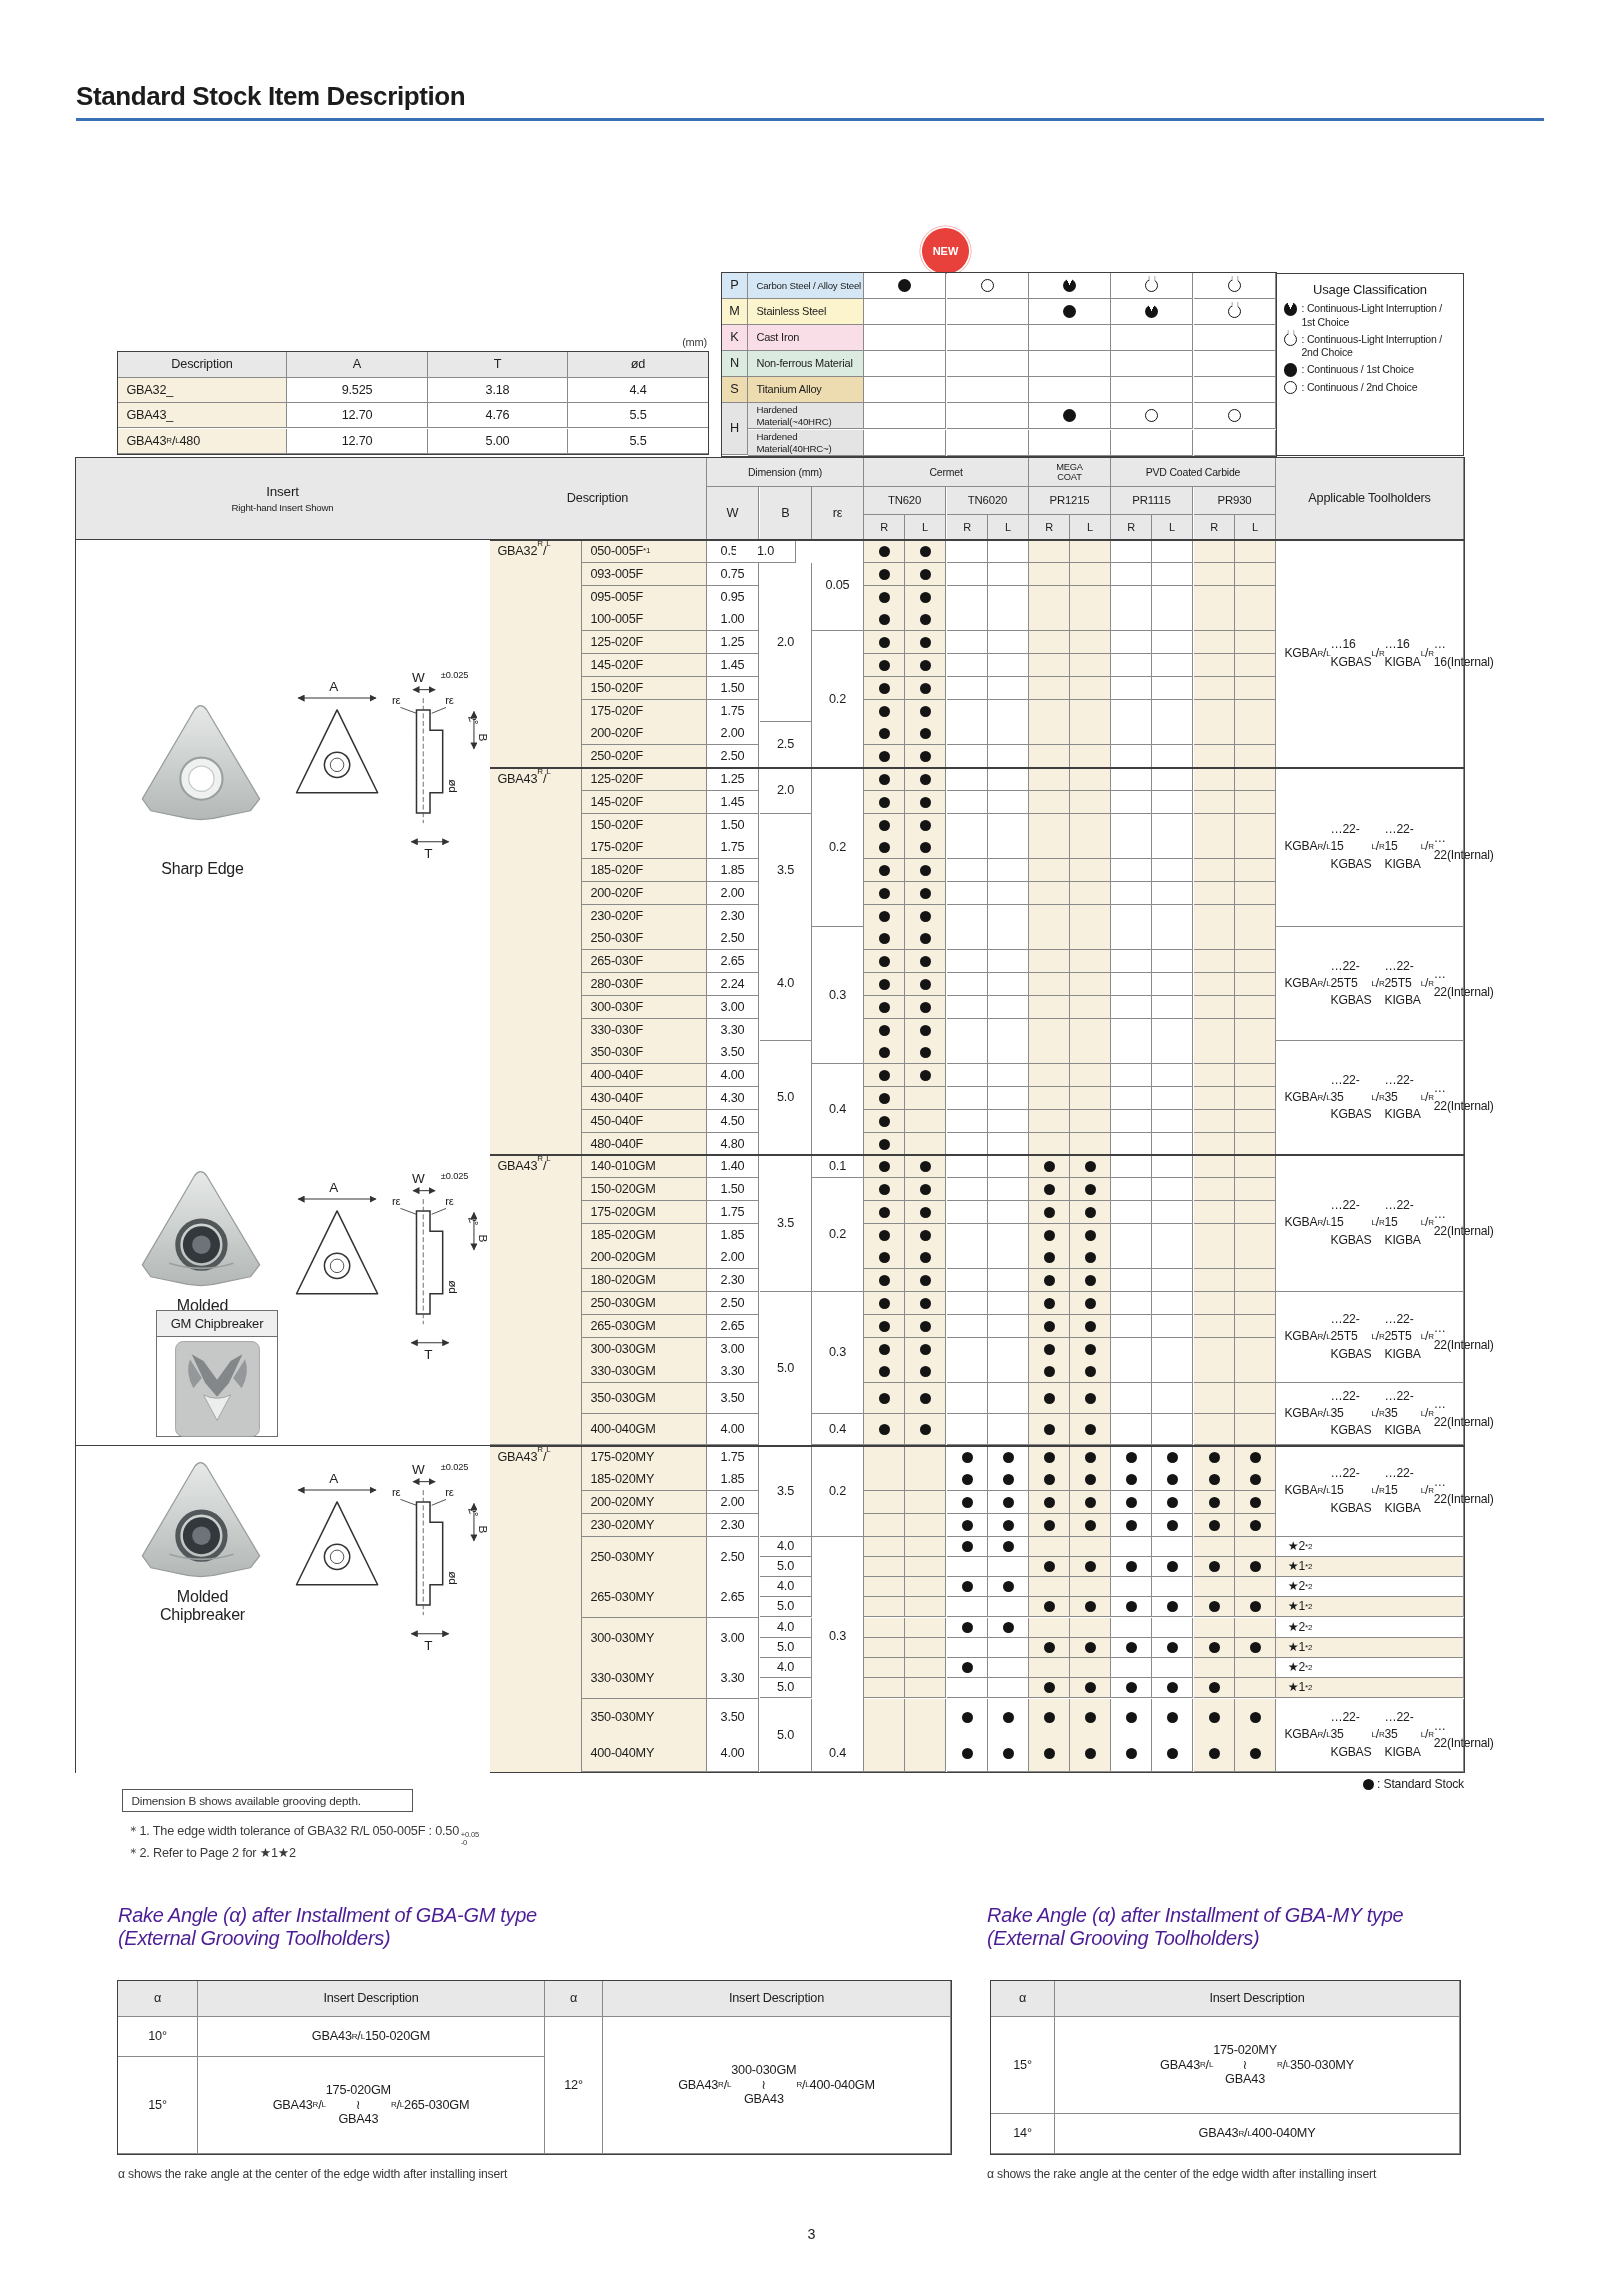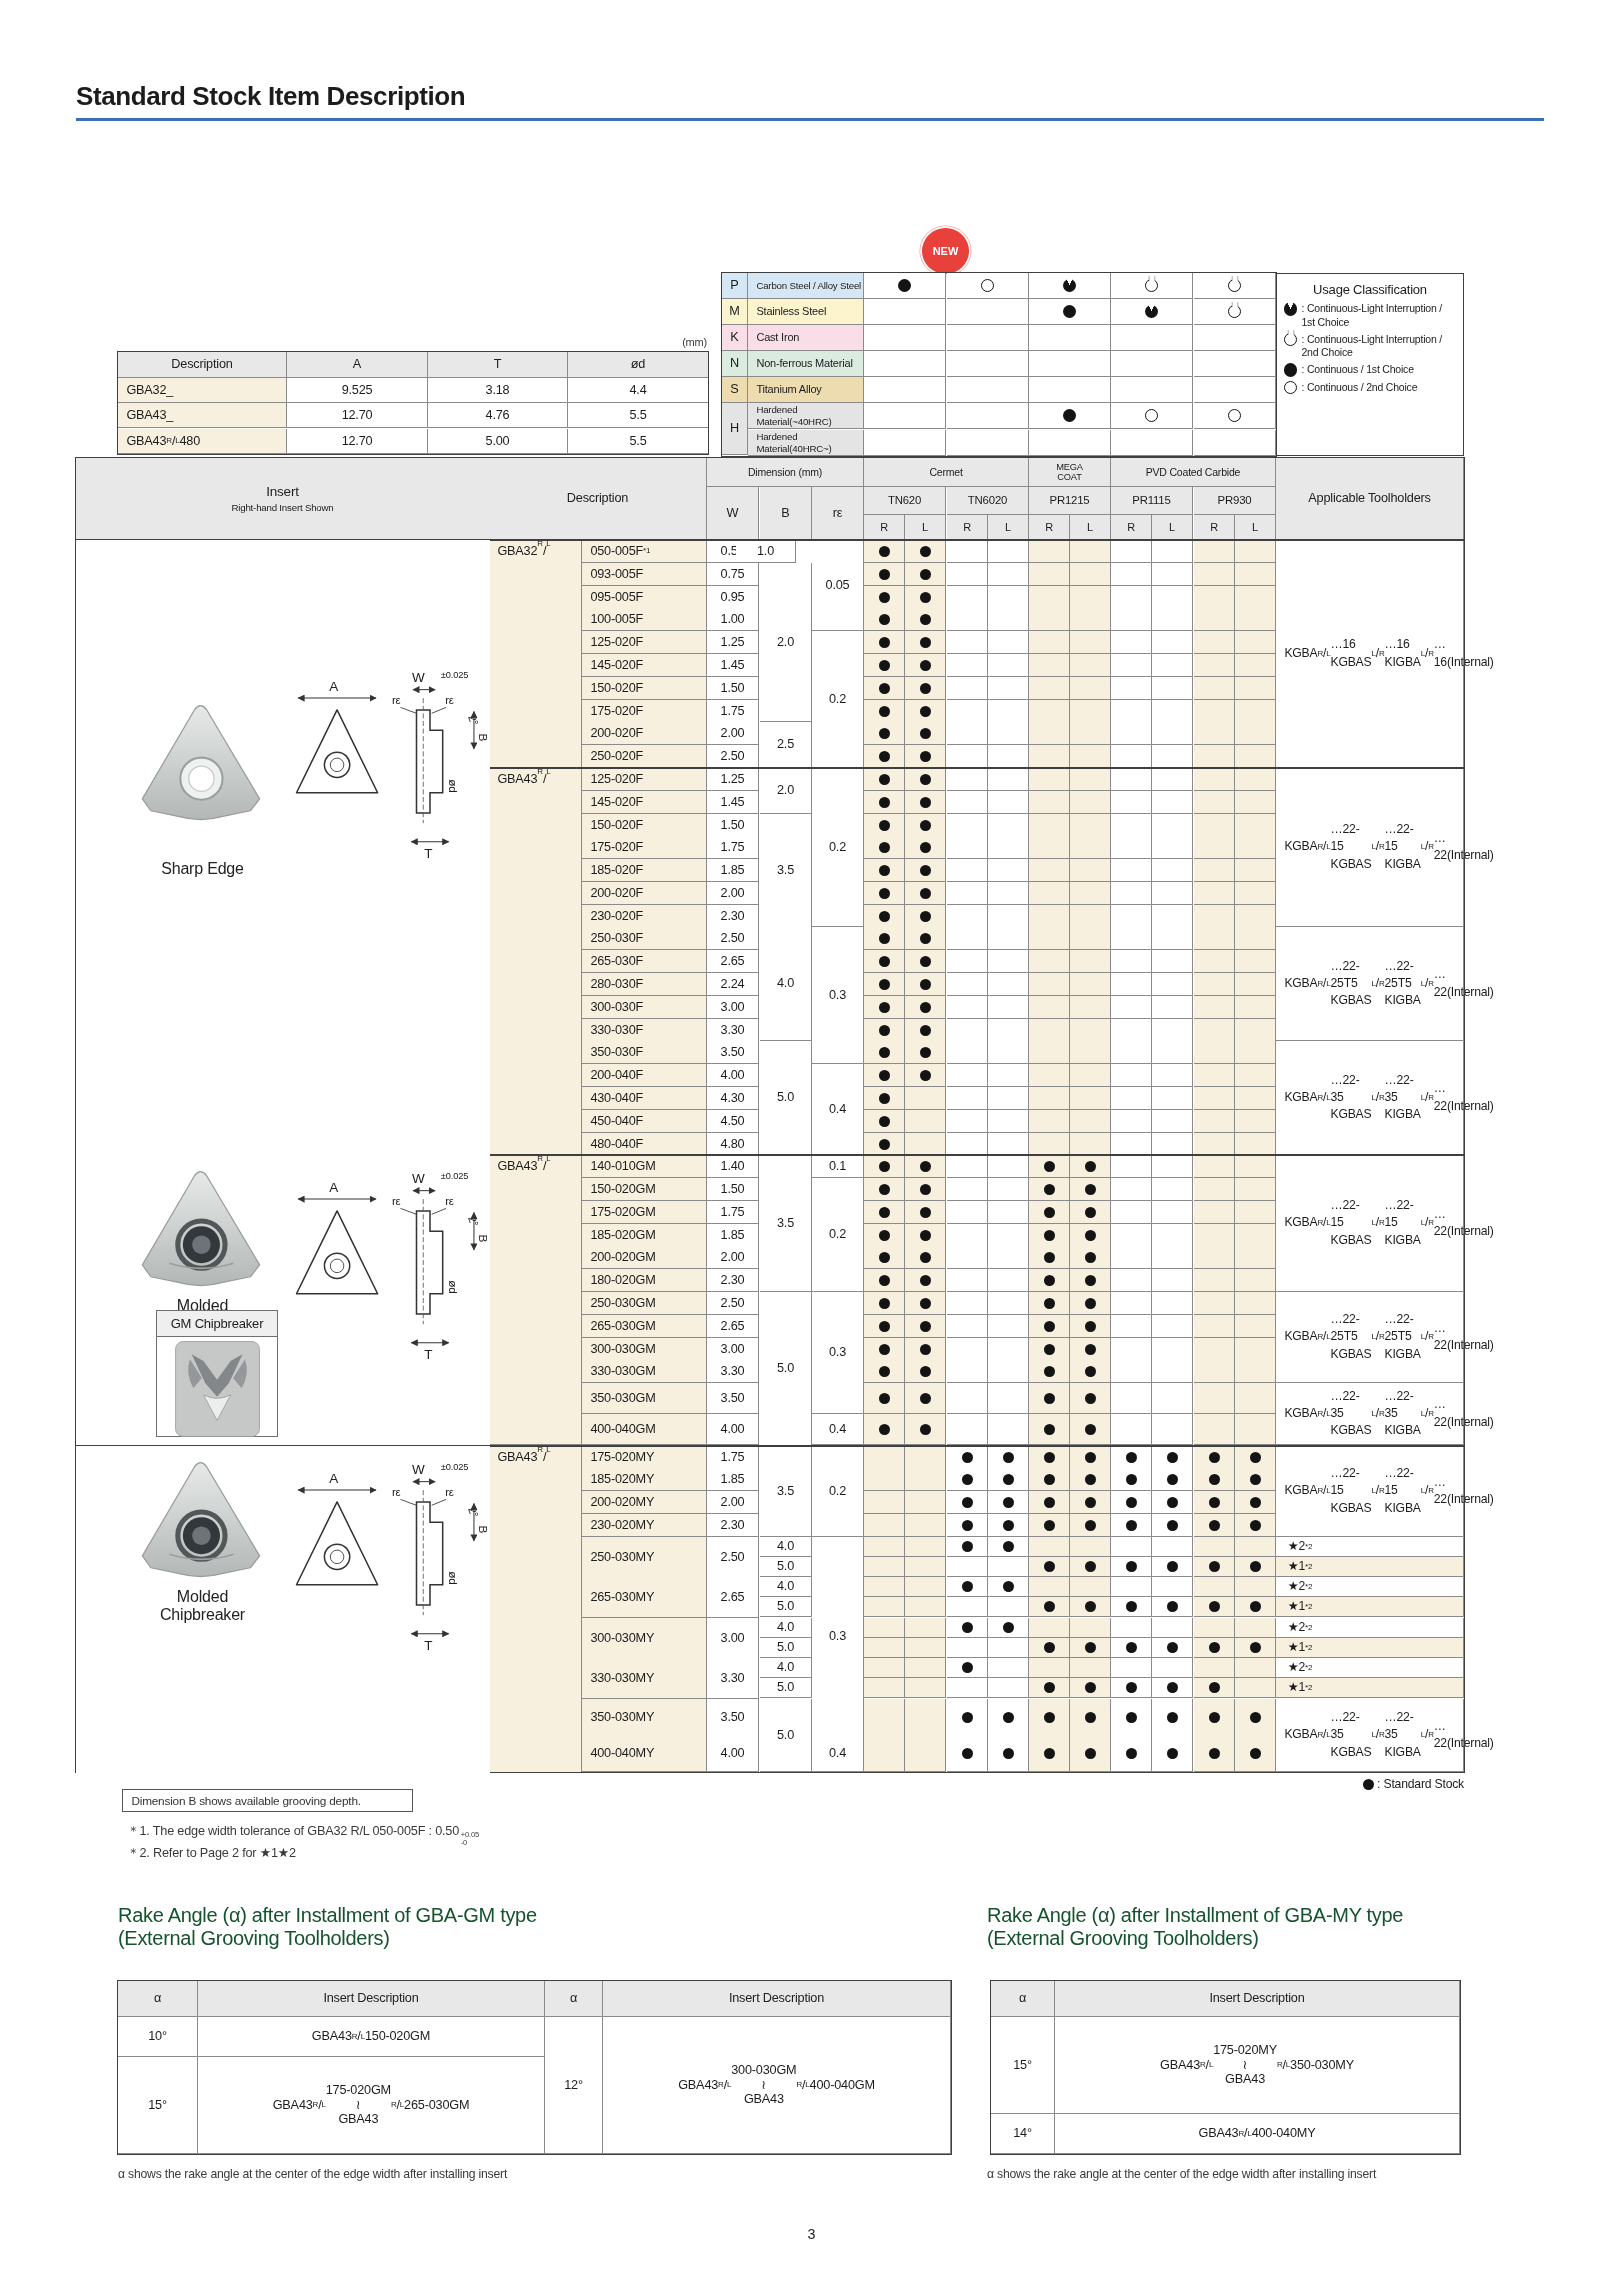--- a/index.html
+++ b/index.html
@@ -30,21 +30,21 @@
   .stk{display:inline-flex;flex-direction:column;font-size:7.6px;line-height:1.05;vertical-align:-1.7px;margin-left:1.7px;text-align:left;}
   .title{font-size:26px;font-weight:bold;letter-spacing:-0.4px;}
   .newb{position:absolute;background:#e8403a;color:#fff;border-radius:50%;display:flex;align-items:center;
         justify-content:center;font-weight:bold;font-size:11px;letter-spacing:0;box-shadow:0 0 0 1.7px #fff, 0 0 0 2.5px rgba(232,64,58,.45);}
   .tool{font-size:12.2px;line-height:1.4;}
   .cap{position:absolute;text-align:center;font-size:16px;color:#222;}
   .chipbox{position:absolute;border:1.3px solid #6f6f6f;box-sizing:border-box;background:#fff;}
   .chiphead{border-bottom:1.3px solid #6f6f6f;background:#efefef;text-align:center;font-size:13px;
             display:flex;align-items:center;justify-content:center;height:25px;}
   .note{font-size:13.5px;color:#3a3a3a;}
-  .h2t{font-size:20px;color:#14532d;letter-spacing:-0.3px;}
+  .h2t{font-size:20px;color:#4c1d95;letter-spacing:-0.3px;font-style:italic;}
 </style>
 </head>
 <body>
 
 <div id="page">
   <div class="abs title" style="left:76px;top:81px;">Standard Stock Item Description</div>
   <div class="abs" id="title-rule" style="left: 76px; top: 118px; width: 1468px; height: 3.4px; background: rgb(58, 112, 182);"></div>
   <div class="newb" style="left:922px;top:228px;width:47px;height:46px;">NEW</div>
   <div class="newb" style="left:81px;top:549px;width:42px;height:41px;">NEW</div>
   <div class="abs note" style="left:591px;top:336px;width:116px;text-align:right;font-size:11px;">(mm)</div>
@@ -596,21 +596,21 @@
     </div>
     <div class="c " style="left: 947px; top: 1041px; width: 41px; height: 23px; background: rgb(255, 255, 255);"></div>
     <div class="c " style="left: 988px; top: 1041px; width: 41px; height: 23px; background: rgb(255, 255, 255);"></div>
     <div class="c " style="left: 1029px; top: 1041px; width: 41px; height: 23px; background: rgb(247, 240, 222);"></div>
     <div class="c " style="left: 1070px; top: 1041px; width: 41px; height: 23px; background: rgb(247, 240, 222);"></div>
     <div class="c " style="left: 1111px; top: 1041px; width: 41px; height: 23px; background: rgb(255, 255, 255);"></div>
     <div class="c " style="left: 1152px; top: 1041px; width: 41px; height: 23px; background: rgb(255, 255, 255);"></div>
     <div class="c " style="left: 1194px; top: 1041px; width: 41px; height: 23px; background: rgb(247, 240, 222);"></div>
     <div class="c " style="left: 1235px; top: 1041px; width: 41px; height: 23px; background: rgb(247, 240, 222);"></div>
     <div class="c left tool white" style="left: 1276px; top: 1041px; width: 188px; height: 114px;">KGBA <sup>R</sup>/<sub>L</sub>…22-35<br>KGBAS <sup>L</sup>/<sub>R</sub>…22-35<br>KIGBA <sup>L</sup>/<sub>R</sub>…22(Internal)</div>
-    <div class="c left cream" style="left: 582px; top: 1064px; width: 125px; height: 23px;">200-040F</div>
+    <div class="c left cream" style="left: 582px; top: 1064px; width: 125px; height: 23px;">400-040F</div>
     <div class="c white" style="left: 707px; top: 1064px; width: 52px; height: 23px;">4.00</div>
     <div class="c white" style="left: 812px; top: 1064px; width: 52px; height: 91px;">0.4</div>
     <div class="c " style="left: 864px; top: 1064px; width: 41px; height: 23px; background: rgb(247, 240, 222);">
       <span class="dot"></span>
     </div>
     <div class="c " style="left: 905px; top: 1064px; width: 41px; height: 23px; background: rgb(247, 240, 222);">
       <span class="dot"></span>
     </div>
     <div class="c " style="left: 947px; top: 1064px; width: 41px; height: 23px; background: rgb(255, 255, 255);"></div>
     <div class="c " style="left: 988px; top: 1064px; width: 41px; height: 23px; background: rgb(255, 255, 255);"></div>

